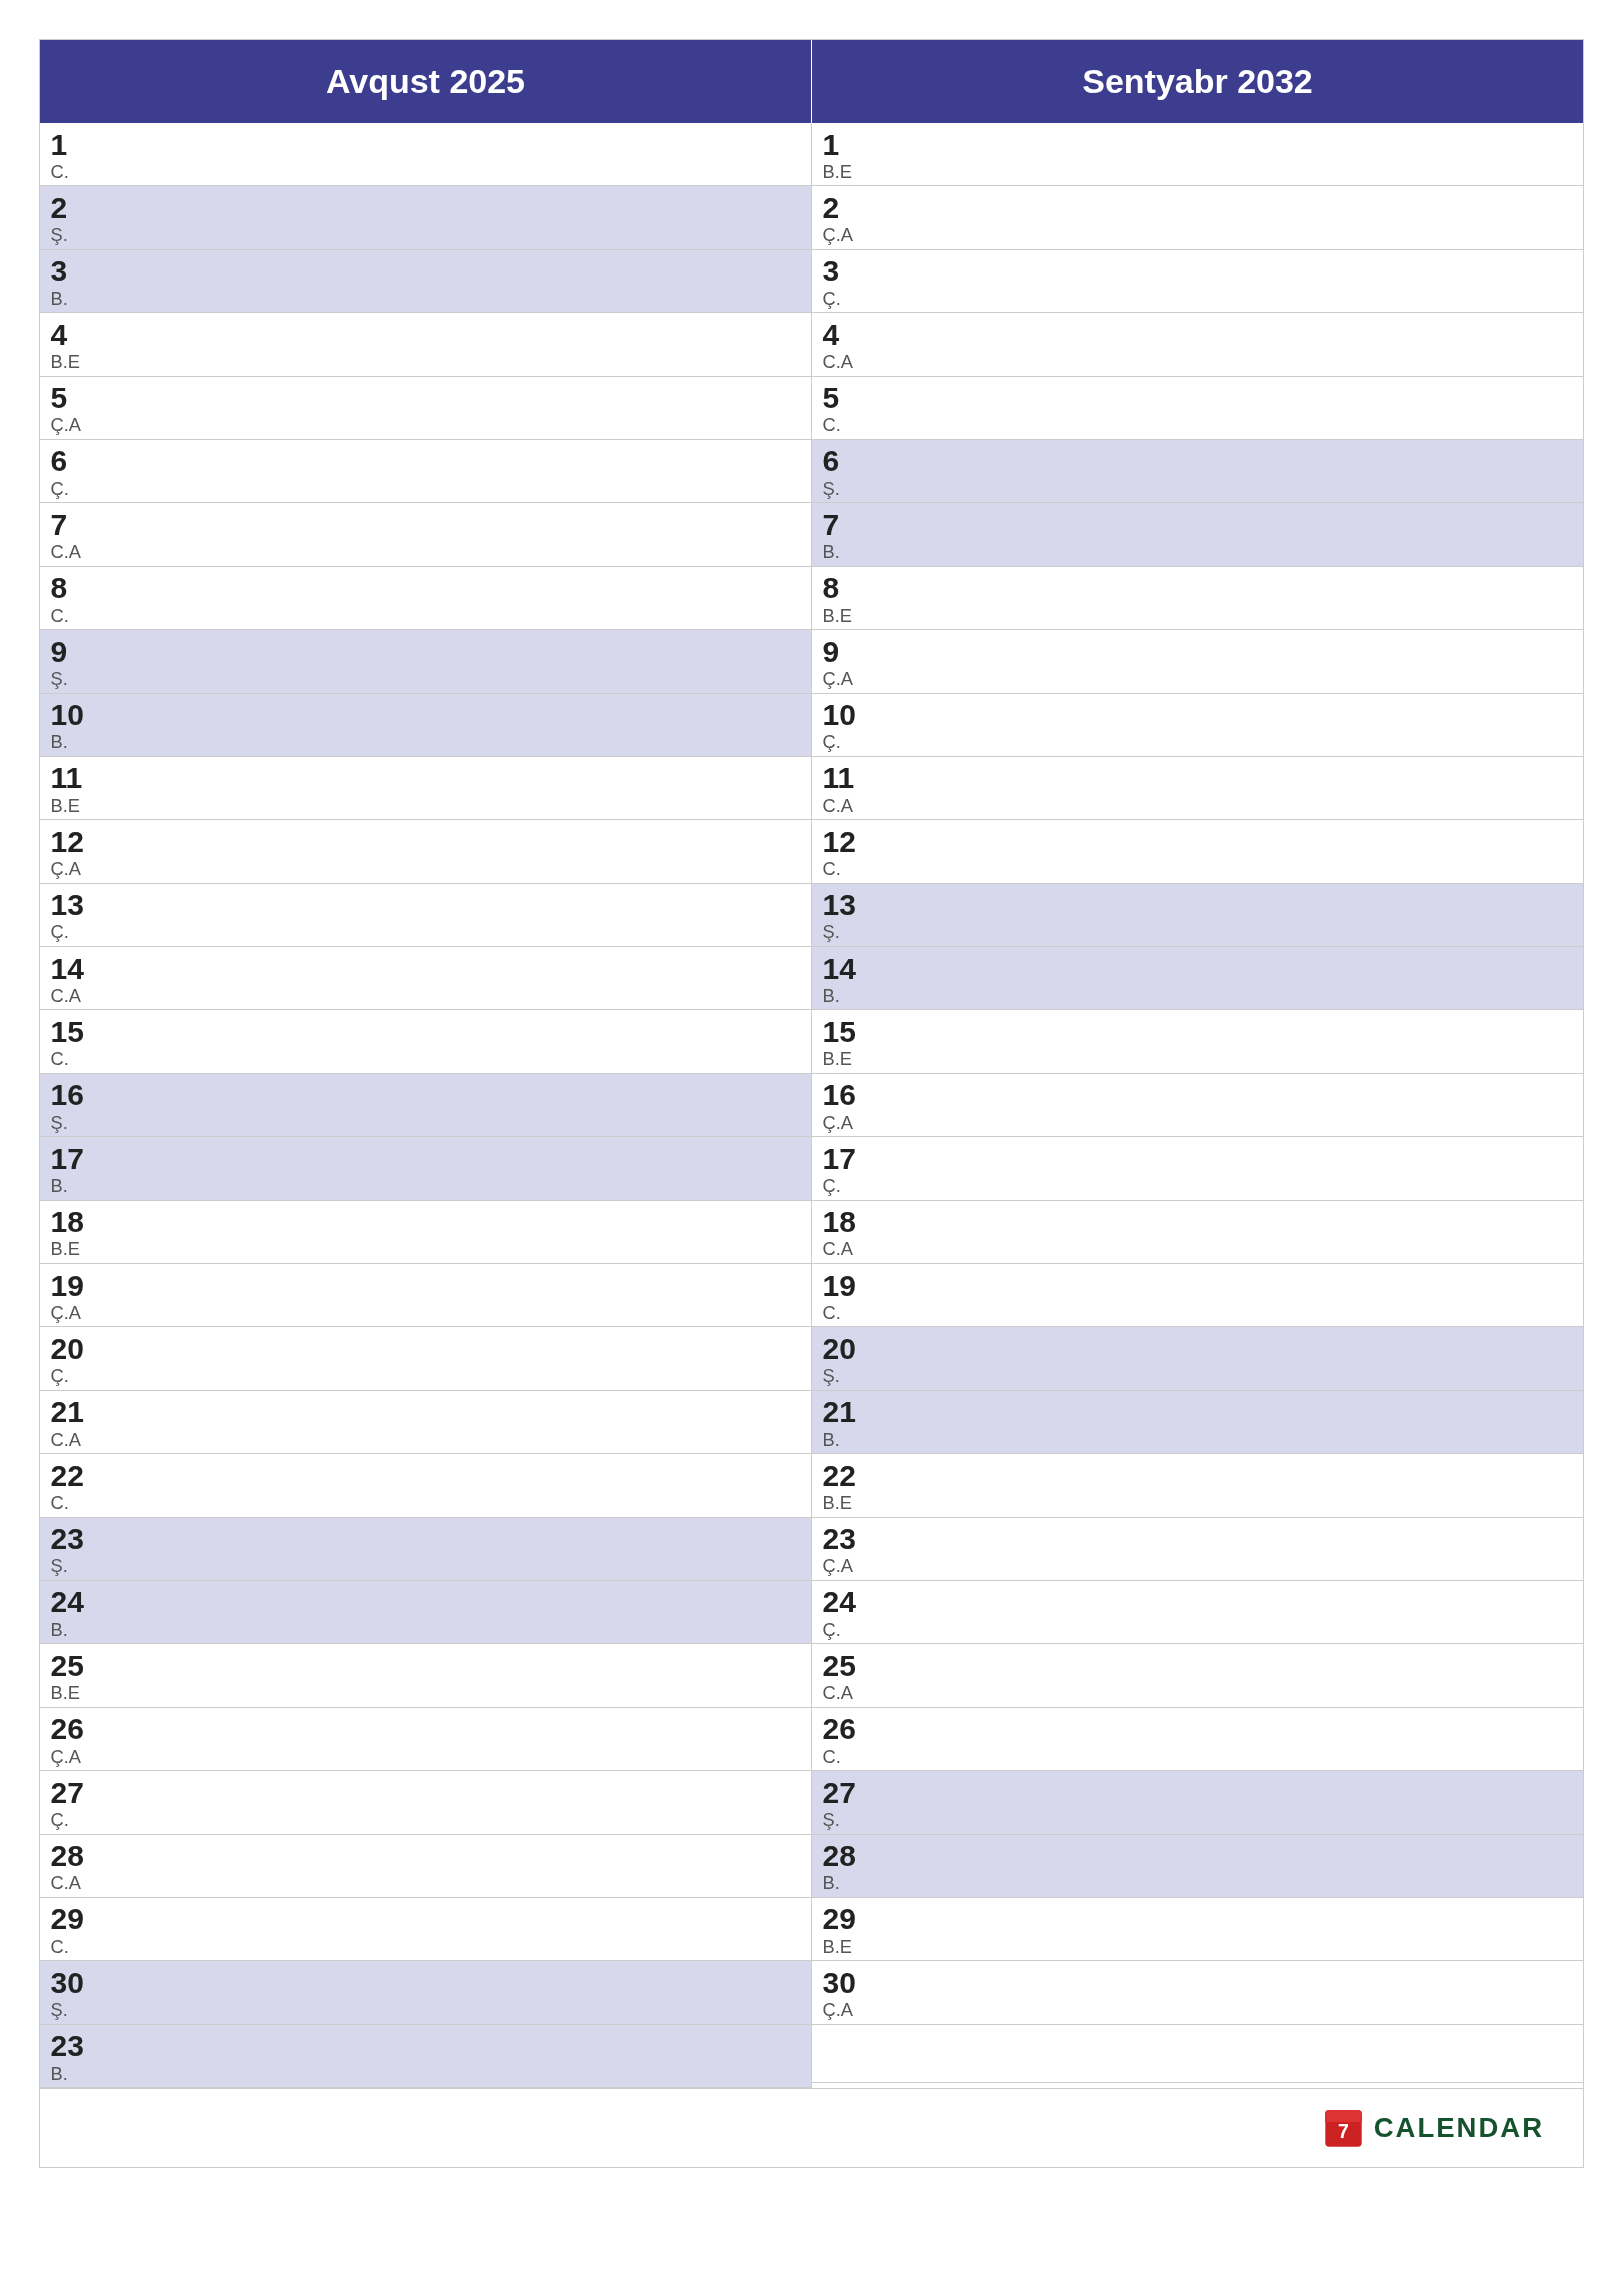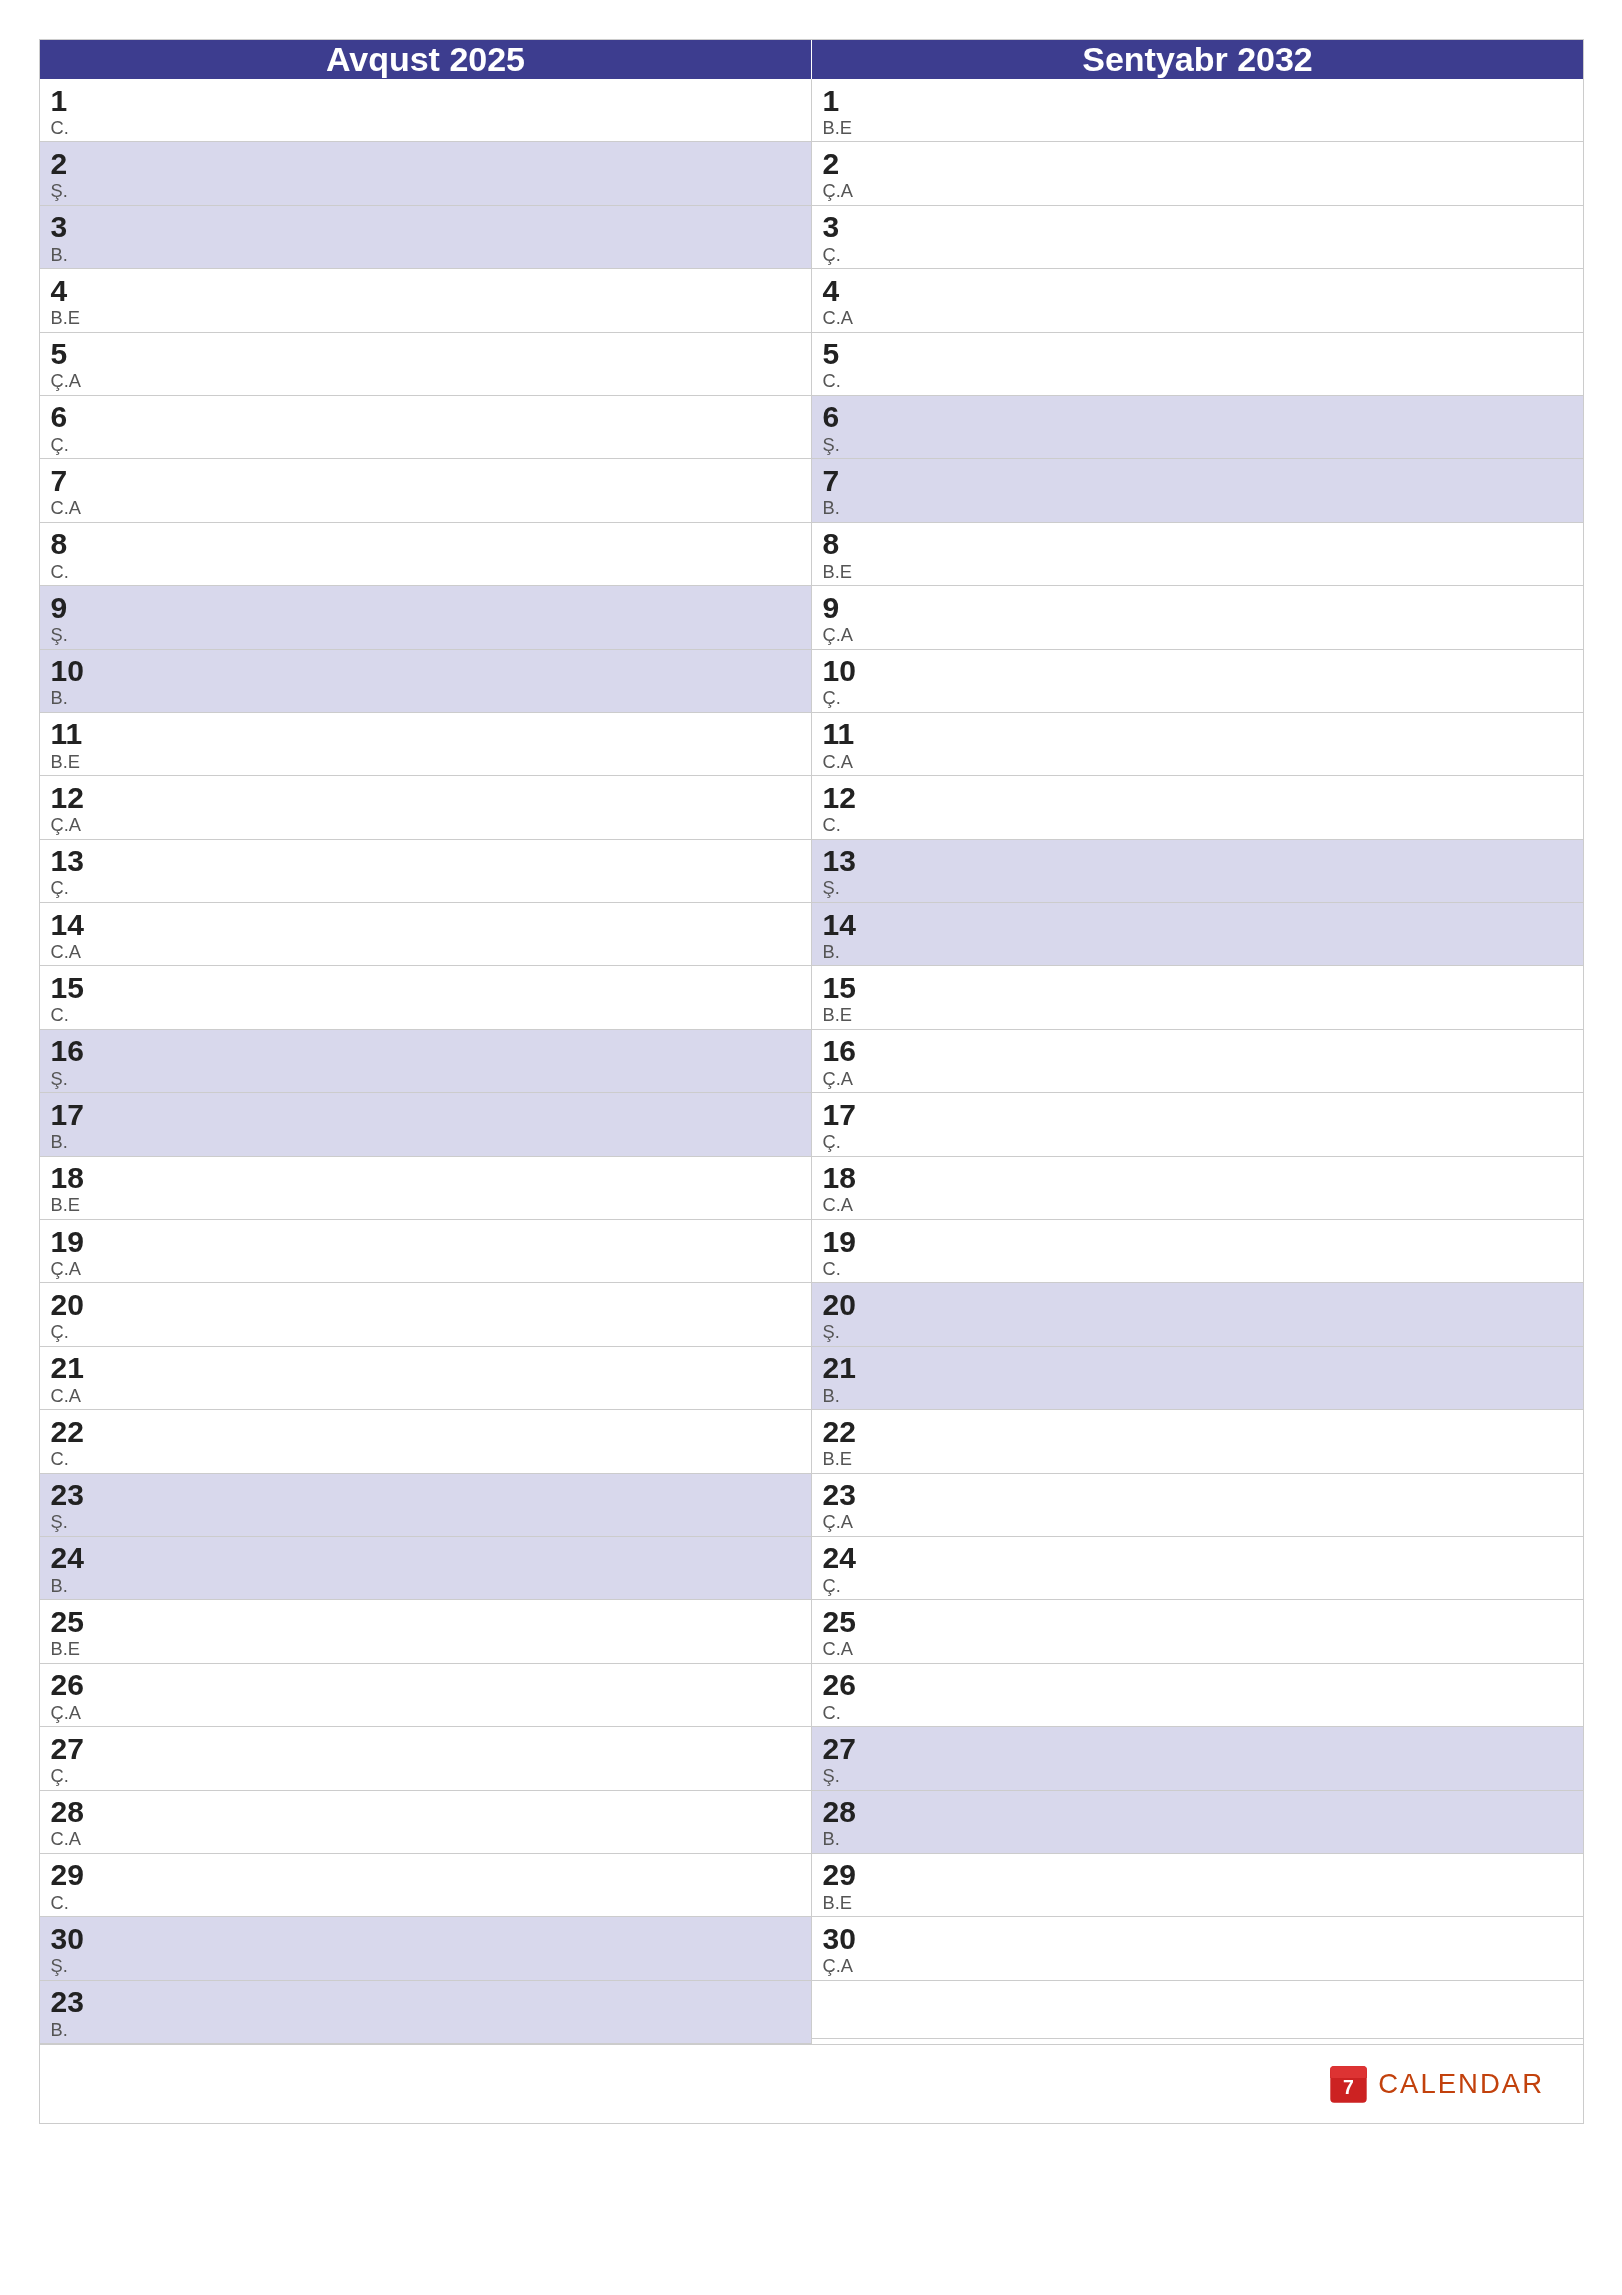--- a/index.html
+++ b/index.html
@@ -13,21 +13,21 @@
     .page-container {
       width: 100%;
       border: 1.3px solid #ccc;
     }
     .header-row {
       display: flex;
       width: 100%;
     }
     .header-cell {
       flex: 1;
-      padding: 0 13px;
+      padding: 22px 13px;
       text-align: center;
       font-size: 34px;
       font-weight: bold;
       color: #fff;
       background: #3d3d8f;
     }
     .header-cell:first-child {
       border-right: 1.3px solid #fff;
     }
     .calendar-body {
@@ -86,22 +86,22 @@
       display: flex;
       align-items: center;
       gap: 10.5px;
     }
     .logo-icon {
       width: 39px;
       height: 39px;
     }
     .logo-text {
       font-size: 27.5px;
-      font-weight: normal;
-      color: #c2410c;
+      font-weight: bold;
+      color: #14532d;
       letter-spacing: 2px;
     }
   </style>
 </head>
 <body>
 
 <div class="page-container">
   <div class="header-row">
     <div class="header-cell">
       <span>Avqust 2025</span>

